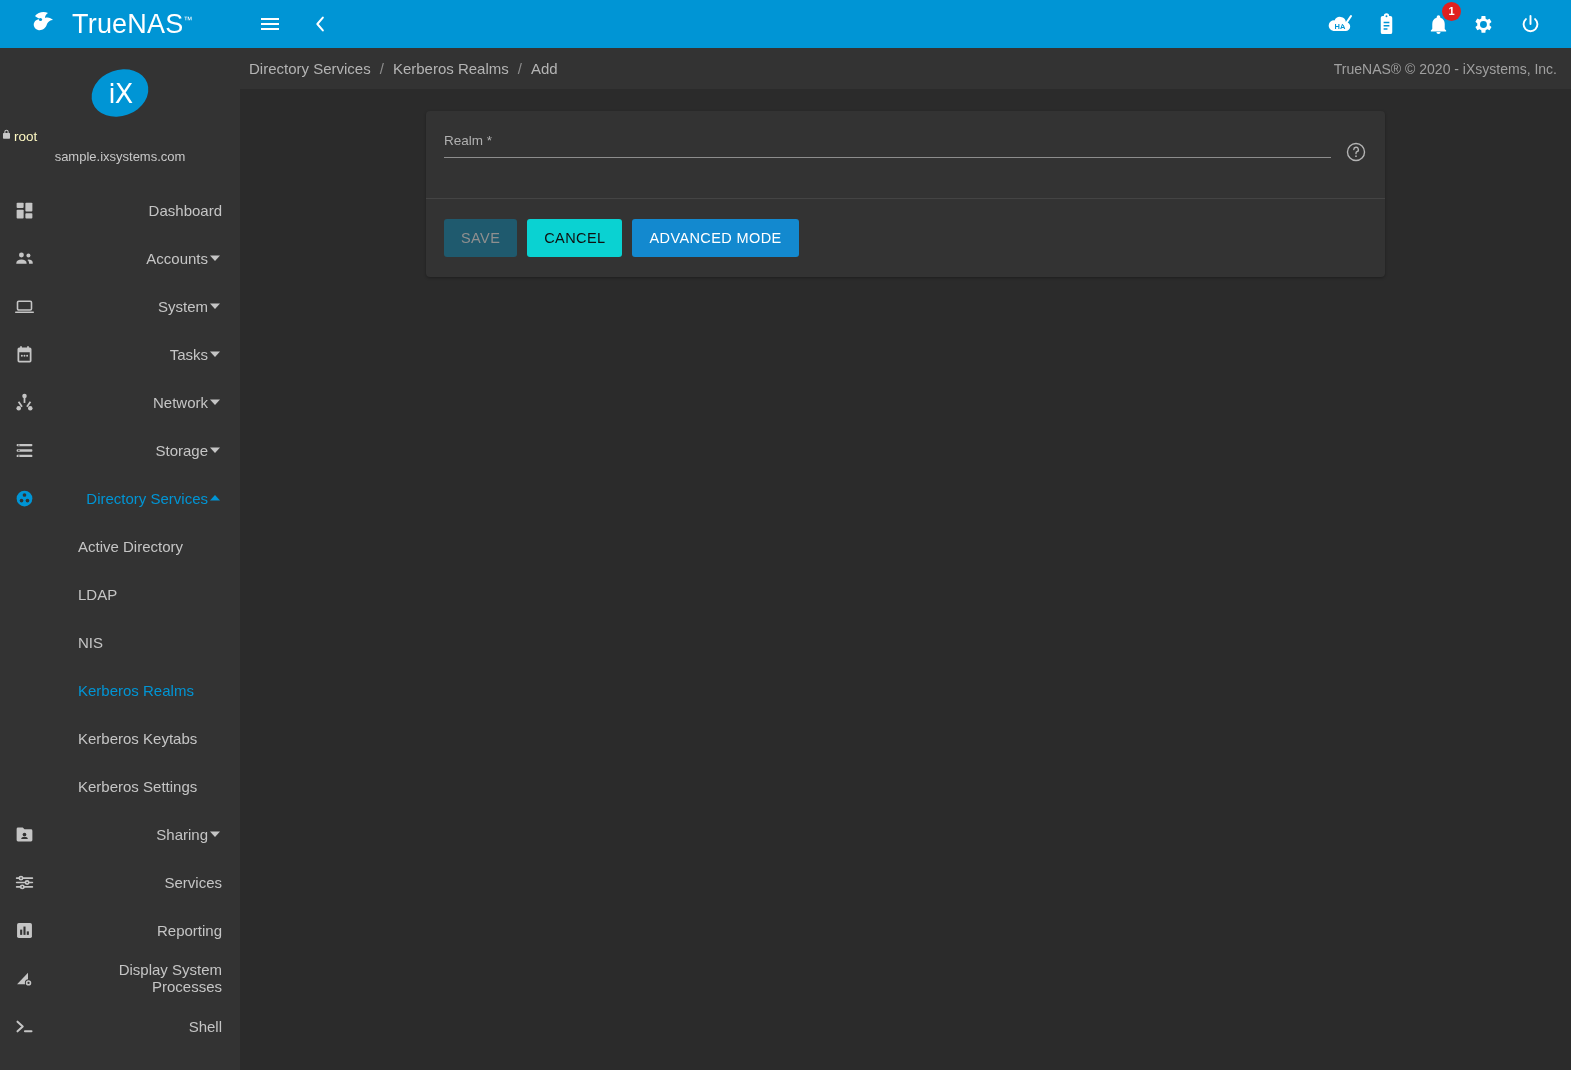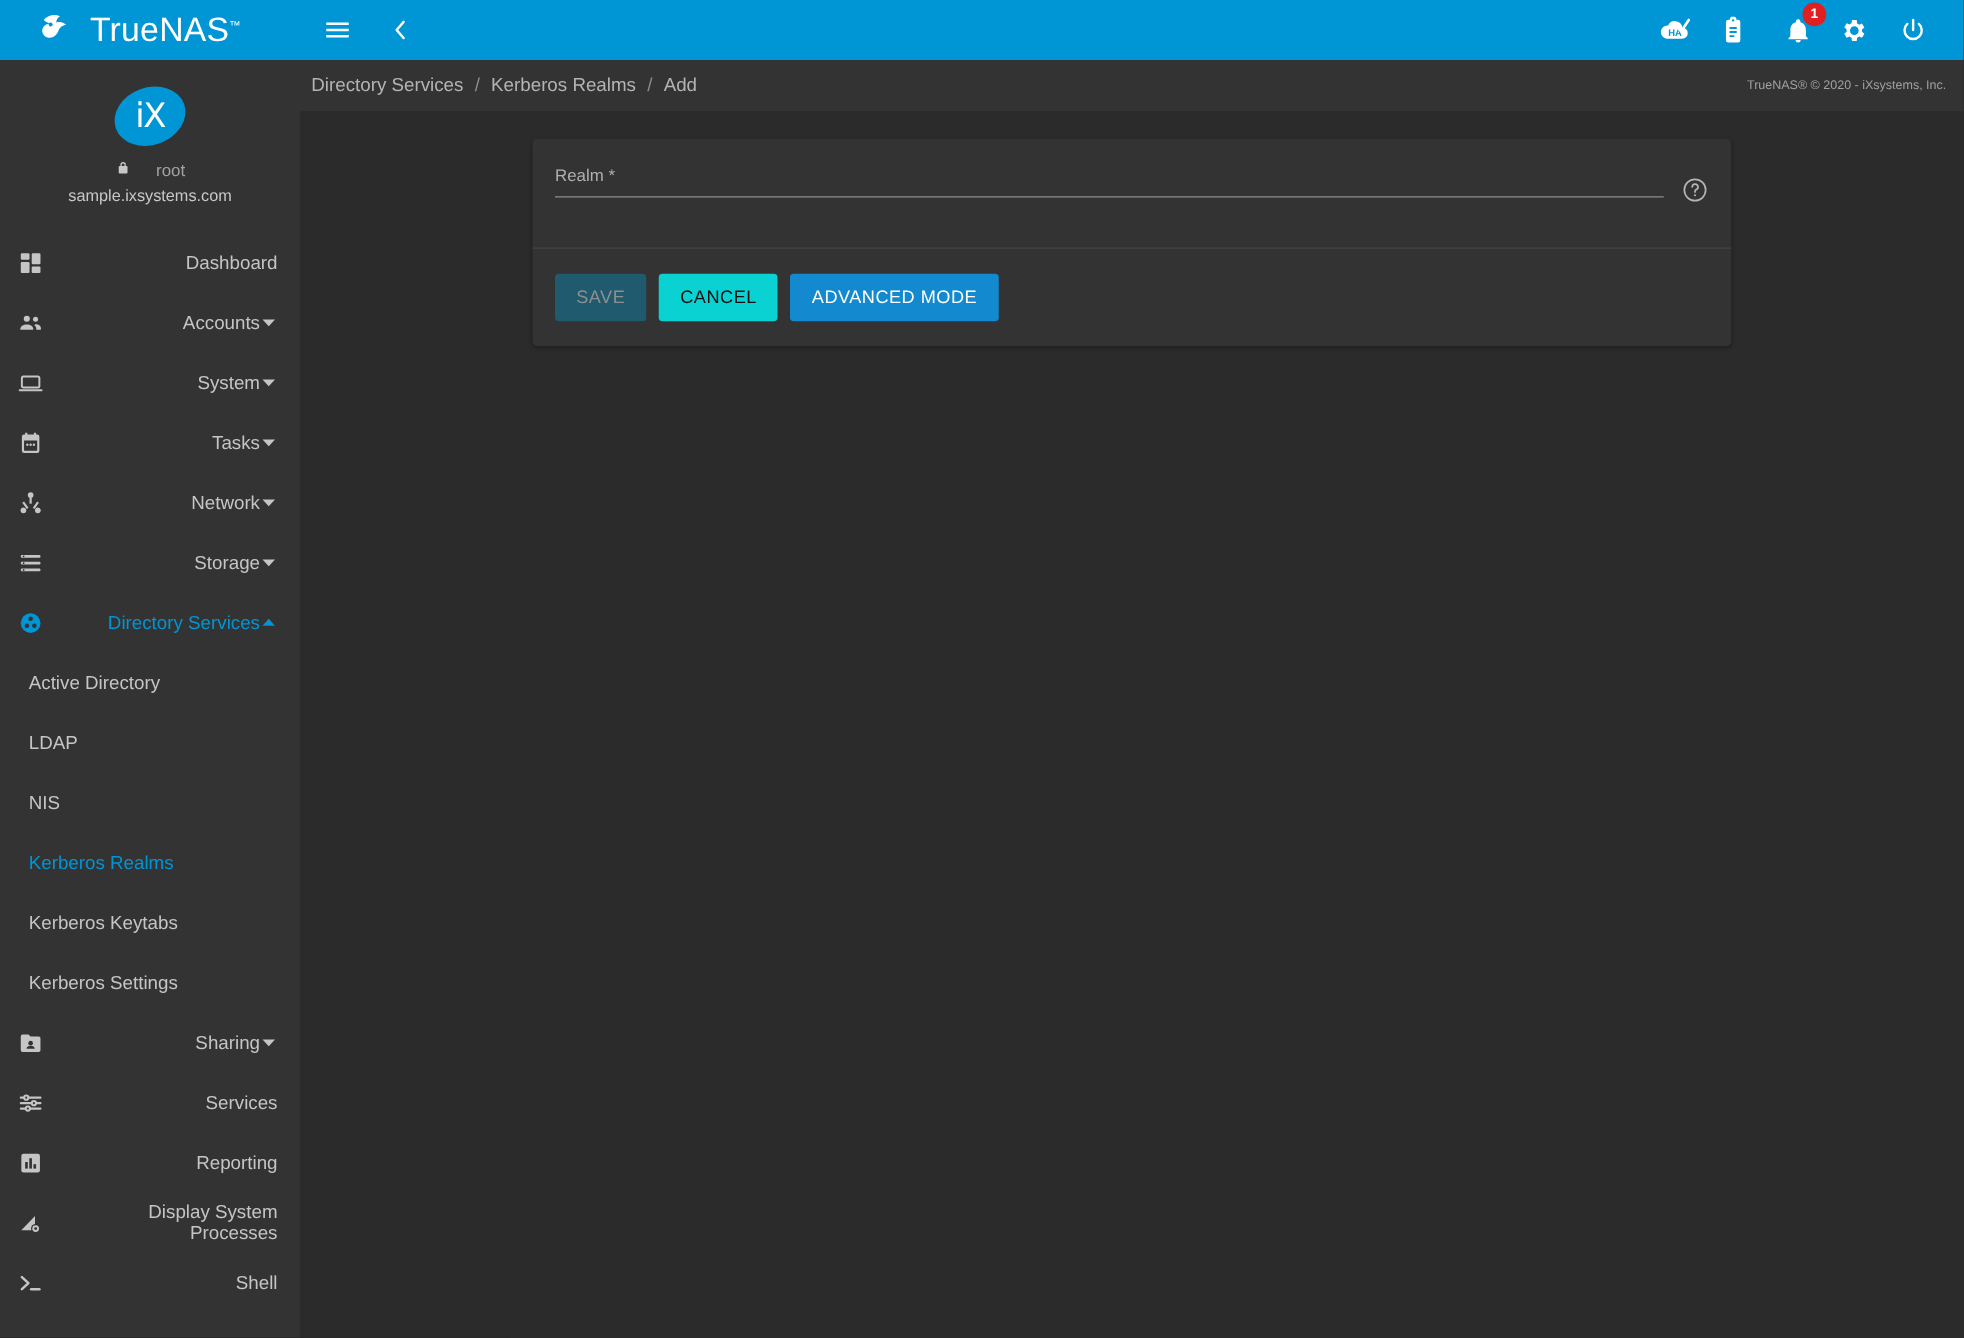--- a/index.html
+++ b/index.html
@@ -53,53 +53,53 @@
     width: 58px; height: 46px; margin: 0 auto 12px;
     background: #0095d5; border-radius: 50%;
     transform: rotate(-20deg);
     display: flex; align-items: center; justify-content: center;
   }
   .ix-logo span {
     transform: rotate(20deg); color: #fff; font-size: 27px;
     font-family: "DejaVu Sans", sans-serif; letter-spacing: -1px; line-height: 1;
   }
   .user-line {
-    color: #a3a3a3; font-size: 13.5px; display: flex; align-items: center;
-    justify-content: center; gap: 20px; margin-bottom: 5px;
+    color: #fef9c3; font-size: 13.5px; display: flex; align-items: center;
+    justify-content: flex-start; gap: 1px; margin-bottom: 5px;
   }
   .host-line { color: #c8c8c8; font-size: 13px; }
 
   .nav { padding-top: 8px; }
   .nav-item {
     display: flex; align-items: center; height: 48px;
     padding: 0 18px 0 0; color: #c5c5c5; font-size: 15px; cursor: pointer;
   }
   .nav-item .ic {
     width: 48px; flex: 0 0 48px; display: flex; align-items: center; justify-content: center;
     color: #c5c5c5;
   }
   .nav-item .lbl { flex: 1; text-align: right; }
   .nav-item.active, .nav-item.active .ic { color: #0095d5; }
   .chev { width: 14px; height: 14px; display: flex; align-items: center; justify-content: center; }
   .sub-item {
     display: flex; align-items: center; height: 48px;
-    padding-left: 23px; color: #c5c5c5; font-size: 15px; cursor: pointer;
+    padding-left: 78px; color: #c5c5c5; font-size: 15px; cursor: pointer;
   }
   .sub-item.active { color: #0095d5; }
 
   
   .content { flex: 1; display: flex; flex-direction: column; min-width: 0; background: #2b2b2b; }
   .breadcrumb-bar {
     height: 41px; flex: 0 0 41px; background: #333333;
     display: flex; align-items: center; padding: 0 14px 0 9px;
     font-size: 15px; color: #b4b4b4;
   }
   .crumb { padding: 0 0 0 0; }
   .crumb-sep { padding: 0 9px; color: #8d8d8d; }
-  .copyright { margin-left: auto; color: #a0a0a0; font-size: 10px; }
+  .copyright { margin-left: auto; color: #a0a0a0; font-size: 14px; }
 
   .main { flex: 1; padding: 22px 0 0 0; }
   .card {
     width: 959px; margin-left: 186px;
     background: #333333; border-radius: 4px;
     box-shadow: 0 1px 3px rgba(0,0,0,.3);
   }
   .card-fields { padding: 22px 18px 18px 18px; }
   .field { position: relative; padding-right: 36px; }
   .field-label { color: #b0b0b0; font-size: 13.5px; margin-bottom: 9px; }

